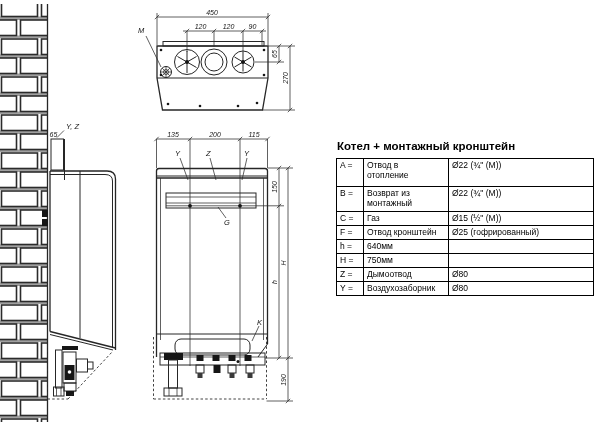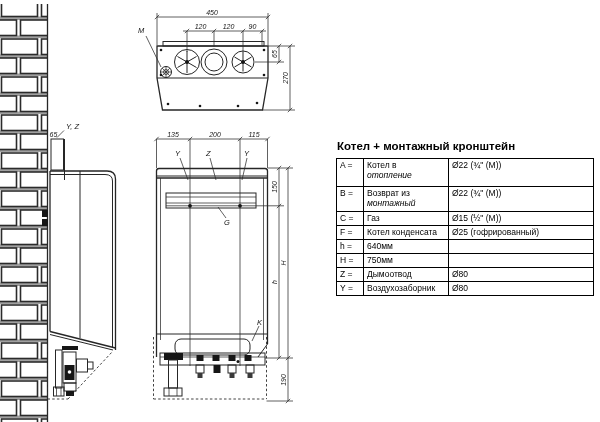--- a/index.html
+++ b/index.html
@@ -20,21 +20,21 @@
   .panel{position:absolute;left:336px;top:140px;width:210px;}
   .tbl-title{font-family:"Liberation Sans",sans-serif;font-weight:bold;font-size:11.5px;
              color:#000;margin:0 0 6px 1px;white-space:nowrap;}
   table.spec{border-collapse:collapse;width:257px;table-layout:fixed;}
   table.spec td{border:1px solid #000;font-family:"Liberation Sans",sans-serif;
                 font-size:8.5px;line-height:1.18;color:#000;
                 padding:1px 2px 0 3px;vertical-align:top;overflow:hidden;}
   table.spec tr.r2{height:28px;}
   table.spec tr.r2b{height:25px;}
   table.spec tr.r1{height:14px;}
-  .l2{display:block;font-style:italic;}
+  .l2{display:block;}
 </style>
 </head>
 <body>
 
 <div id="stage">
 
   <svg id="drawing" width="600" height="422" viewBox="0 0 600 422">
     <defs>
       <pattern id="bricks" width="40" height="38" patternUnits="userSpaceOnUse">
         <rect width="40" height="38" fill="#fff"></rect>
@@ -247,36 +247,36 @@
     <div class="tbl-title">Котел + монтажный кронштейн</div>
     <table class="spec">
       <colgroup>
           <col style="width:27px">
           <col style="width:85px">
           <col style="width:145px">
         </colgroup>
       <tbody>
         <tr class="r2">
           <td>A =</td>
-          <td><span>Котел в</span><span class="l2">отопление</span></td>
+          <td><span>Отвод в</span><span class="l2">отопление</span></td>
           <td>Ø22 (¾" (M))</td>
         </tr>
         <tr class="r2b">
           <td>B =</td>
           <td><span>Возврат из</span><span class="l2">монтажный</span></td>
           <td>Ø22 (¾" (M))</td>
         </tr>
         <tr class="r1">
           <td>C =</td>
           <td>Газ</td>
           <td>Ø15 (½" (M))</td>
         </tr>
         <tr class="r1">
           <td>F =</td>
-          <td>Котел конденсата</td>
+          <td>Отвод кронштейн</td>
           <td>Ø25 (гофрированный)</td>
         </tr>
         <tr class="r1">
           <td>h =</td>
           <td>640мм</td>
           <td></td>
         </tr>
         <tr class="r1">
           <td>H =</td>
           <td>750мм</td>

